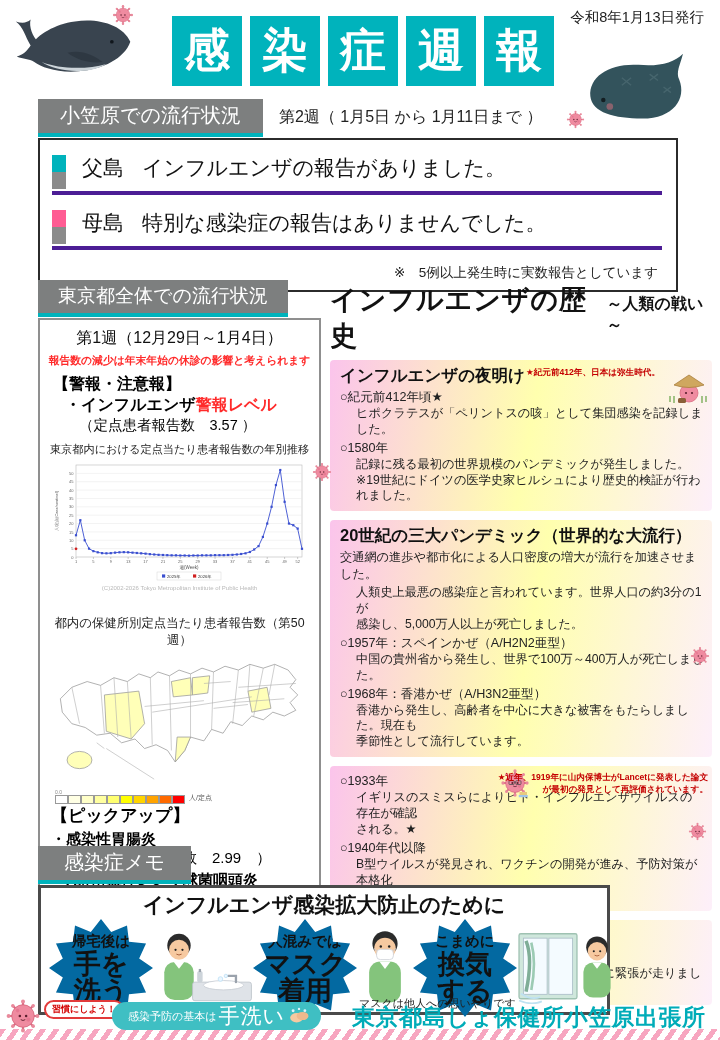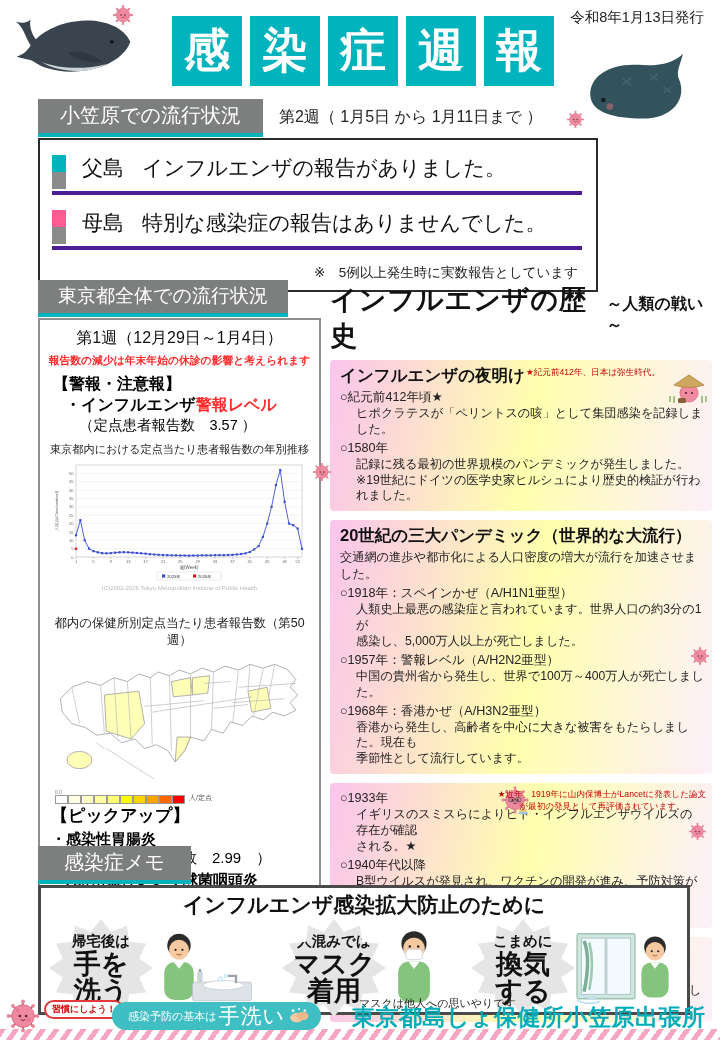--- a/index.html
+++ b/index.html
@@ -19,21 +19,21 @@
   .issue-date { position:absolute; right:16px; top:8px; font-size:14.5px; color:#222; }
   .title-squares { position:absolute; left:172px; top:16px; display:flex; gap:8px; }
   .title-squares .sq { width:70px; height:70px; background:#00b3bc; color:#fff; font-size:46px; font-weight:bold;
       display:flex; align-items:center; justify-content:center; }
   .whale-left  { position:absolute; left:14px; top:14px; }
   .whale-right { position:absolute; right:14px; top:50px; z-index:3; }
 
   .gray-head { display:inline-block; background:#7d7f7f; color:#fff; border-bottom:4px solid #00b3bc; padding:2px 18px 3px; }
 
   
-  .sec-oga { position:absolute; left:38px; top:99px; width:560px; }
+  .sec-oga { position:absolute; left:38px; top:99px; width:640px; }
   .sec-oga .head-row { display:flex; align-items:flex-start; }
   .sec-oga .gray-head { font-size:20px; padding:3px 22px 4px; }
   .sec-oga .week { font-size:16px; color:#222; margin:8px 0 0 16px; }
   .oga-box { margin-top:1px; border:2px solid #2b2b2b; background:#fff; padding:12px 14px 6px 12px; }
   .oga-row { position:relative; padding:2px 0 9px 30px; border-bottom:4px solid #4c1d95; margin-bottom:12px; }
   .oga-marker { position:absolute; left:0; top:3px; width:14px; }
   .oga-marker div { width:14px; height:17px; }
   .oga-text { font-size:21px; color:#111; }
   .oga-island { margin-right:18px; }
   .oga-note { text-align:right; font-size:13.5px; color:#222; padding:2px 4px 2px 0; }
@@ -64,38 +64,38 @@
   .pickup-count { font-size:15px; padding-left:26px; }
 
   
   .col-right { position:absolute; left:330px; top:282px; width:382px; }
   .hist-title-row { display:flex; align-items:baseline; gap:10px; margin-bottom:6px; }
   .hist-title { font-size:27px; font-weight:bold; color:#111; letter-spacing:1px; }
   .hist-subtitle { font-size:16px; font-weight:bold; color:#111; }
   .hsec { position:relative; background:linear-gradient(100deg,#fbc4ec 0%,#ffffae 52%,#fdeffa 100%);
           border-radius:4px; padding:5px 8px 7px 10px; margin-bottom:9px; }
   .hsec-head { font-size:16.5px; font-weight:bold; color:#111; }
-  .hsec-anno { position:absolute; font-size:8.6px; font-weight:normal; color:#c40000; line-height:1.35; text-align:center; }
+  .hsec-anno { position:absolute; font-size:8.6px; font-weight:bold; color:#c40000; line-height:1.35; text-align:right; }
   .anno-1 { top:7px; right:52px; }
   .anno-3 { top:6px; right:4px; width:212px; }
   .hsec-lead { font-size:12.2px; color:#222; margin-top:2px; }
   .hitem { margin-top:2px; }
   .hitem-t { font-size:12.6px; color:#222; }
   .hitem-b { font-size:12.2px; color:#222; padding-left:16px; line-height:1.3; white-space:pre-line; }
   .farmer-ill { position:absolute; top:12px; right:2px; }
   .scientist-ill { position:absolute; top:2px; left:168px; }
 
   
-  .sec-memo { position:absolute; left:38px; top:846px; width:652px; }
+  .sec-memo { position:absolute; left:38px; top:846px; width:572px; }
   .sec-memo .gray-head { font-size:20px; padding:3px 26px 4px; }
   .memo-box { position:relative; margin-top:1px; border:3px solid #4a4a4a; background:#fff; padding:3px 6px 14px; height:130px; }
   .memo-title { text-align:center; font-size:21px; font-weight:bold; color:#111; }
   .badges { display:flex; justify-content:space-between; align-items:center; padding:0 2px; }
   .badge-unit { display:flex; align-items:center; }
-  .star { width:104px; height:98px; background:#e5e5e5; display:flex; flex-direction:column; align-items:center; justify-content:center;
+  .star { width:104px; height:98px; background:#0369a1; display:flex; flex-direction:column; align-items:center; justify-content:center;
     clip-path:polygon(50% 0%,59.8% 13.3%,75% 6.7%,76.9% 23.1%,93.3% 25%,86.7% 40.2%,100% 50%,86.7% 59.8%,93.3% 75%,76.9% 76.9%,75% 93.3%,59.8% 86.7%,50% 100%,40.2% 86.7%,25% 93.3%,23.1% 76.9%,6.7% 75%,13.3% 59.8%,0% 50%,13.3% 40.2%,6.7% 25%,23.1% 23.1%,25% 6.7%,40.2% 13.3%); }
   .star .b-top { font-size:14.5px; font-weight:bold; color:#111; }
   .star .b-main { font-size:27px; font-weight:bold; color:#111; line-height:0.98; text-align:center; white-space:pre-line; }
   .mask-note { position:absolute; left:318px; bottom:1px; font-size:11px; color:#222; }
 
   
   .footer { position:absolute; left:0; top:1002px; width:720px; height:30px; }
   .f-virus { position:absolute; left:5px; top:-4px; }
   .f-bubble { position:absolute; left:44px; top:-2px; border:2px solid #e23a3a; border-radius:10px; background:#fff;
               color:#d40000; font-size:9px; font-weight:bold; padding:1px 6px; }
@@ -468,26 +468,25 @@
           <div class="hitem-t">○1580年</div>
         <div class="hitem-b">記録に残る最初の世界規模のパンデミックが発生しました。
 ※19世紀にドイツの医学史家ヒルシュにより歴史的検証が行われました。</div>
         </div>
     </div>
 
     <div class="hsec">
       <div class="hsec-head">20世紀の三大パンデミック（世界的な大流行）</div>
       <div class="hsec-lead">交通網の進歩や都市化による人口密度の増大が流行を加速させました。</div>
       <div class="hitem">
-          <div class="hitem-t">○1918年：スペインかぜ（A/H1N1亜型）</div>
         <div class="hitem-b">人類史上最悪の感染症と言われています。世界人口の約3分の1が
 感染し、5,000万人以上が死亡しました。</div>
         </div>
       <div class="hitem">
-          <div class="hitem-t">○1957年：警報レベル（A/H2N2亜型）</div>
+          <div class="hitem-t">○1957年：スペインかぜ（A/H2N2亜型）</div>
         <div class="hitem-b">中国の貴州省から発生し、世界で100万～400万人が死亡しました。</div>
         </div>
       <div class="hitem">
           <div class="hitem-t">○1968年：香港かぜ（A/H3N2亜型）</div>
         <div class="hitem-b">香港から発生し、高齢者を中心に大きな被害をもたらしました。現在も
 季節性として流行しています。</div>
         </div>
     </div>
 
     <div class="hsec">

